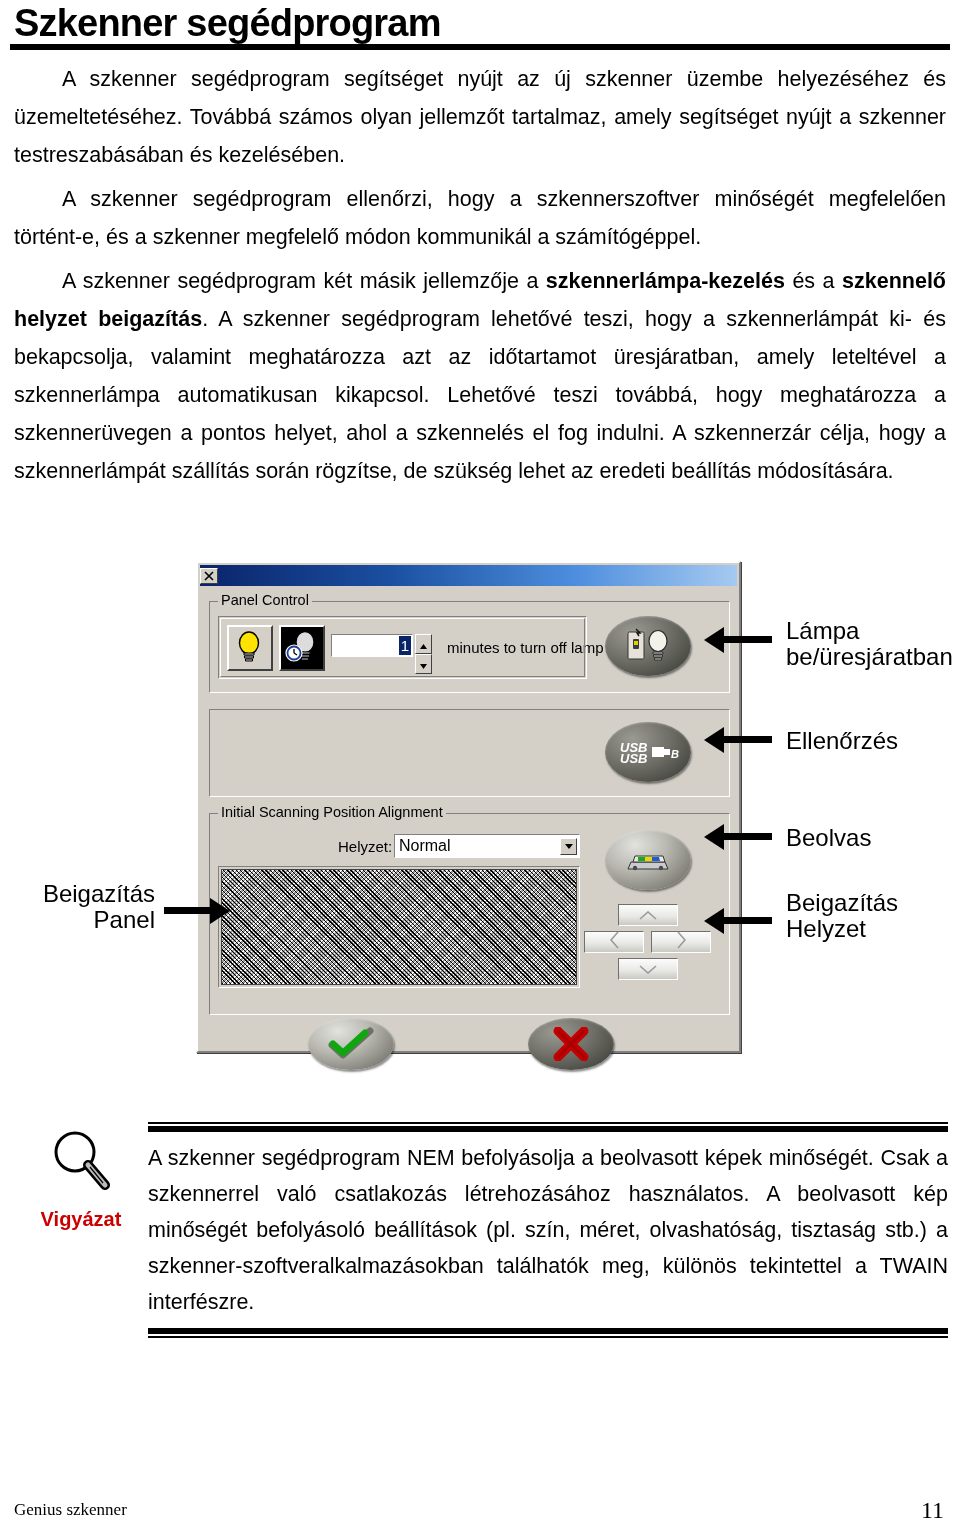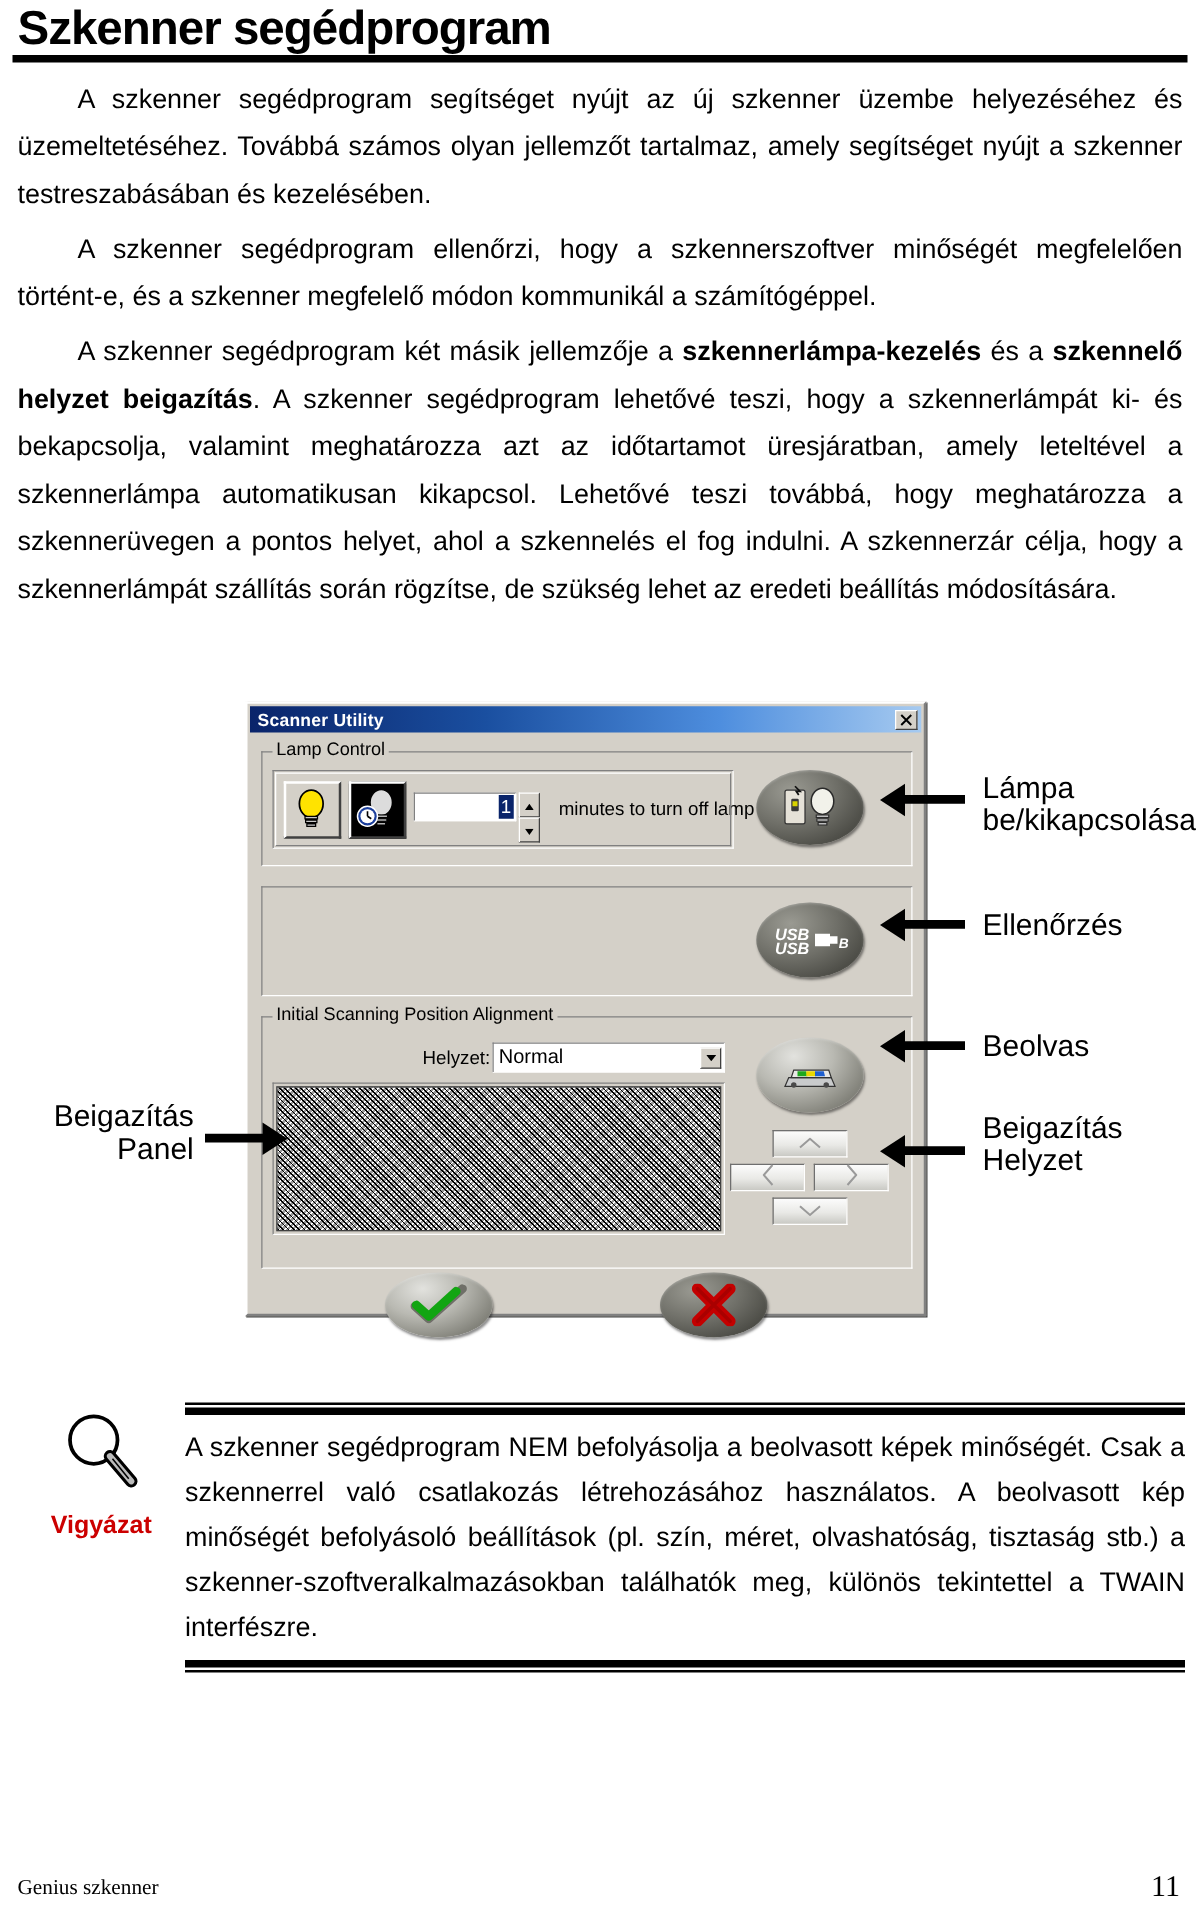--- a/index.html
+++ b/index.html
@@ -367,32 +367,31 @@
 </div>
 
 <div class="prose" id="para-block-3">
   <p><span>A szkenner segédprogram két másik jellemzője a </span><b>szkennerlámpa-kezelés</b><span> és a </span><b>szkennelő helyzet beigazítás</b><span>. A szkenner segédprogram lehetővé teszi, hogy a szkennerlámpát ki- és bekapcsolja, valamint meghatározza azt az időtartamot üresjáratban, amely leteltével a szkennerlámpa automatikusan kikapcsol. Lehetővé teszi továbbá, hogy meghatározza a szkennerüvegen a pontos helyet, ahol a szkennelés el fog indulni. A szkennerzár  célja, hogy a szkennerlámpát szállítás során rögzítse,  de szükség lehet az eredeti beállítás módosítására.</span></p>
 </div>
 
 <div class="dialog-wrap">
   <div class="dialog">
 
     <div class="titlebar">
-      <span class="titlebar-text">Scanner Utility</span>
       <div class="titlebar-close">
         <span>
           <svg width="10" height="10" viewBox="0 0 10 10">
               <path d="M1 1 L9 9 M9 1 L1 9" stroke="#000" stroke-width="1.6" fill="none"></path>
             </svg>
         </span>
       </div>
     </div>
 
     <div class="groupbox" style="left:11px; top:38px; width:521px; height:92px;">
-      <span class="groupbox-legend">Lamp Control</span>
+      <span class="groupbox-legend">Panel Control</span>
 
       <div class="inner-panel" style="left:8px; top:14px; width:369px; height:63px;">
 
         <div class="lampbtn" style="left:8px; top:8px;">
           <svg width="40" height="40" viewBox="0 0 40 40">
             <ellipse cx="20" cy="16" rx="9.5" ry="11" fill="#ffe300" stroke="#000" stroke-width="1.4"></ellipse>
             <path d="M15 26 h10 v2 h-10 z M15.5 29 h9 v2 h-9 z M16.5 32 h7 v2 h-7 z" fill="#c8c8c8" stroke="#000" stroke-width="1"></path>
           </svg>
         </div>
 
@@ -527,21 +526,21 @@
       </svg>
     </div>
 
   </div>
 </div>
 
 <div class="arrowhead left" style="left:704px; top:627px;"></div>
 <div class="leader" style="left:724px; top:636px; width:48px;"></div>
 <div class="callout" style="left:786px; top:618px;">
   <div>Lámpa</div>
-  <div>be/kikapcsolása</div>
+  <div>be/üresjáratban</div>
 </div>
 
 <div class="arrowhead left" style="left:704px; top:727px;"></div>
 <div class="leader" style="left:724px; top:736px; width:48px;"></div>
 <div class="callout" style="left:786px; top:728px;">Ellenőrzés</div>
 
 <div class="arrowhead left" style="left:704px; top:824px;"></div>
 <div class="leader" style="left:724px; top:833px; width:48px;"></div>
 <div class="callout" style="left:786px; top:825px;">Beolvas</div>
 

